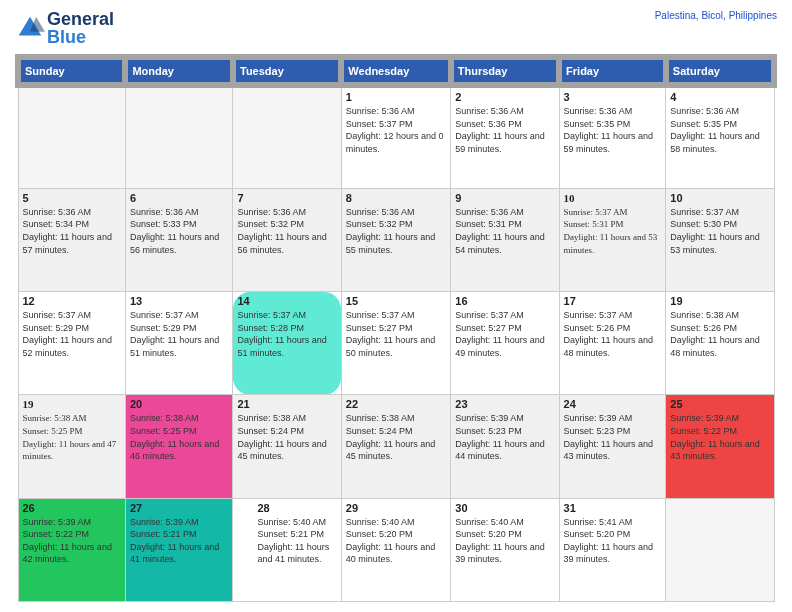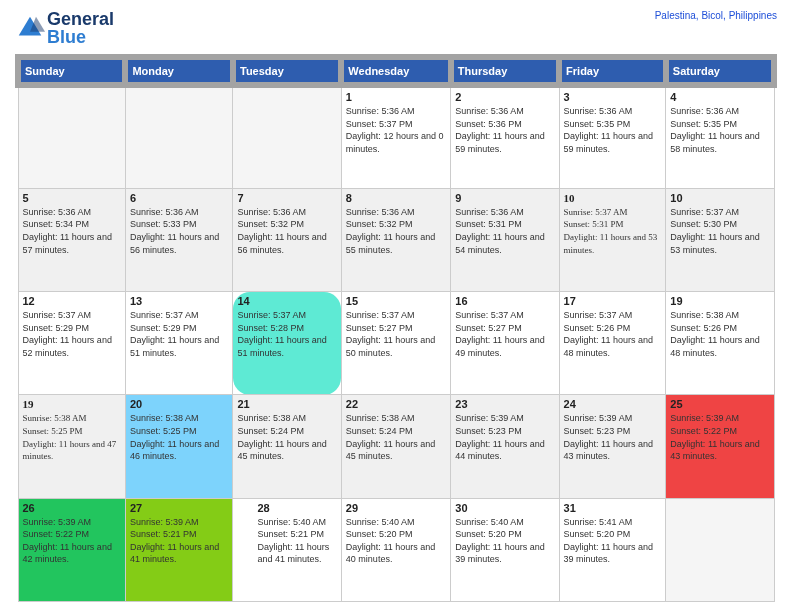--- a/index.html
+++ b/index.html
@@ -213,21 +213,21 @@
           <td style="background: rgb(255, 255, 255);">
             <div class="day-number">19</div>
             <div class="day-info">Sunrise: 5:38 AM<br>Sunset: 5:26 PM<br>Daylight: 11 hours and 48 minutes.</div>
           </td>
         </tr>
         <tr class="row-shaded">
           <td style="background: rgb(240, 240, 240); font-family: Liberation Serif, serif;">
             <div class="day-number">19</div>
             <div class="day-info">Sunrise: 5:38 AM<br>Sunset: 5:25 PM<br>Daylight: 11 hours and 47 minutes.</div>
           </td>
-          <td style="background: #7dd3fc;">
+          <td style="background: #ec4899;">
             <div class="day-number">20</div>
             <div class="day-info">Sunrise: 5:38 AM<br>Sunset: 5:25 PM<br>Daylight: 11 hours and 46 minutes.</div>
           </td>
           <td style="background: rgb(240, 240, 240);">
             <div class="day-number">21</div>
             <div class="day-info">Sunrise: 5:38 AM<br>Sunset: 5:24 PM<br>Daylight: 11 hours and 45 minutes.</div>
           </td>
           <td style="background: rgb(240, 240, 240);">
             <div class="day-number">22</div>
             <div class="day-info">Sunrise: 5:38 AM<br>Sunset: 5:24 PM<br>Daylight: 11 hours and 45 minutes.</div>
@@ -243,21 +243,21 @@
           <td style="background: #ef4444;">
             <div class="day-number">25</div>
             <div class="day-info">Sunrise: 5:39 AM<br>Sunset: 5:22 PM<br>Daylight: 11 hours and 43 minutes.</div>
           </td>
         </tr>
         <tr>
           <td style="background: #22c55e;">
             <div class="day-number">26</div>
             <div class="day-info">Sunrise: 5:39 AM<br>Sunset: 5:22 PM<br>Daylight: 11 hours and 42 minutes.</div>
           </td>
-          <td style="background: #84cc16;">
+          <td style="background: #14b8a6;">
             <div class="day-number">27</div>
             <div class="day-info">Sunrise: 5:39 AM<br>Sunset: 5:21 PM<br>Daylight: 11 hours and 41 minutes.</div>
           </td>
           <td style="background: rgb(255, 255, 255); padding-left: 24px;">
             <div class="day-number">28</div>
             <div class="day-info">Sunrise: 5:40 AM<br>Sunset: 5:21 PM<br>Daylight: 11 hours and 41 minutes.</div>
           </td>
           <td style="background: rgb(255, 255, 255);">
             <div class="day-number">29</div>
             <div class="day-info">Sunrise: 5:40 AM<br>Sunset: 5:20 PM<br>Daylight: 11 hours and 40 minutes.</div>

